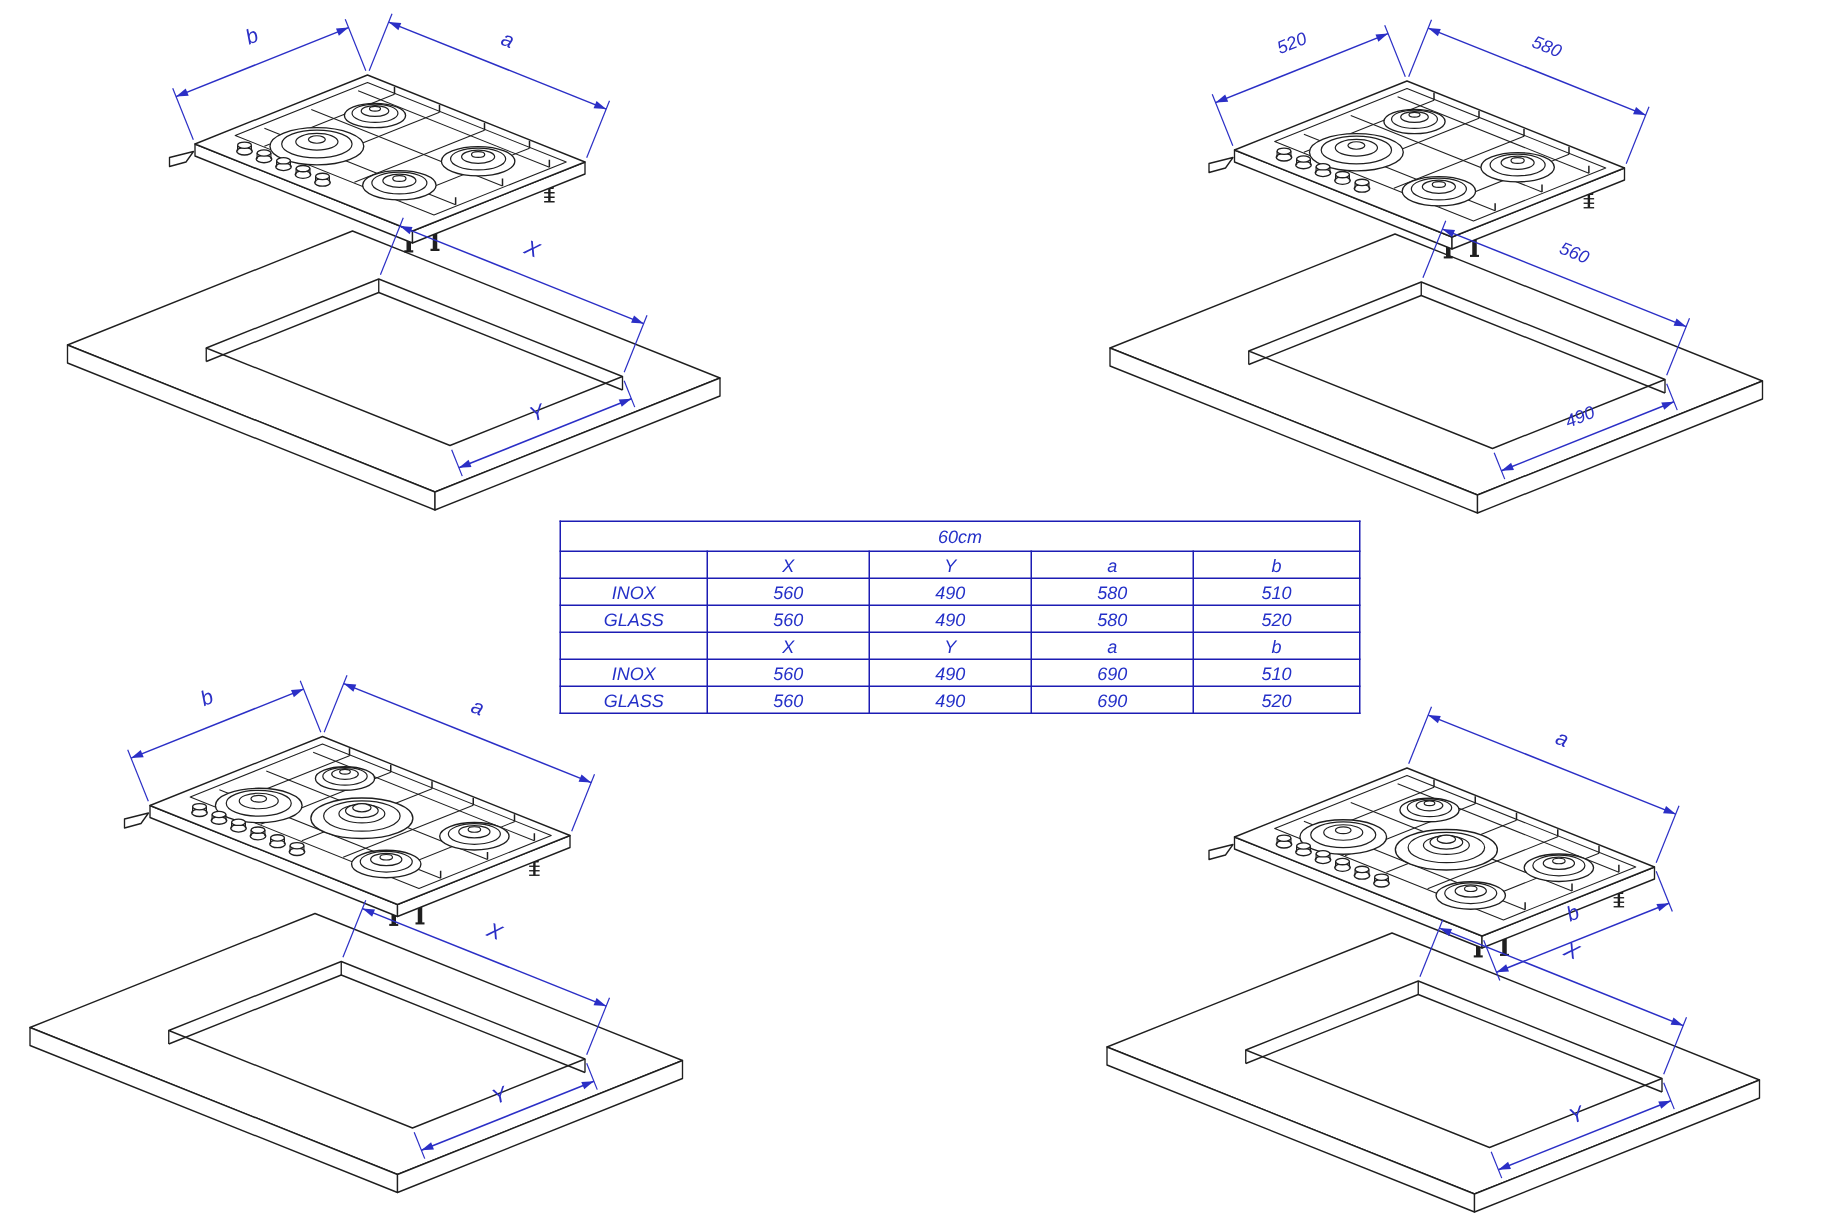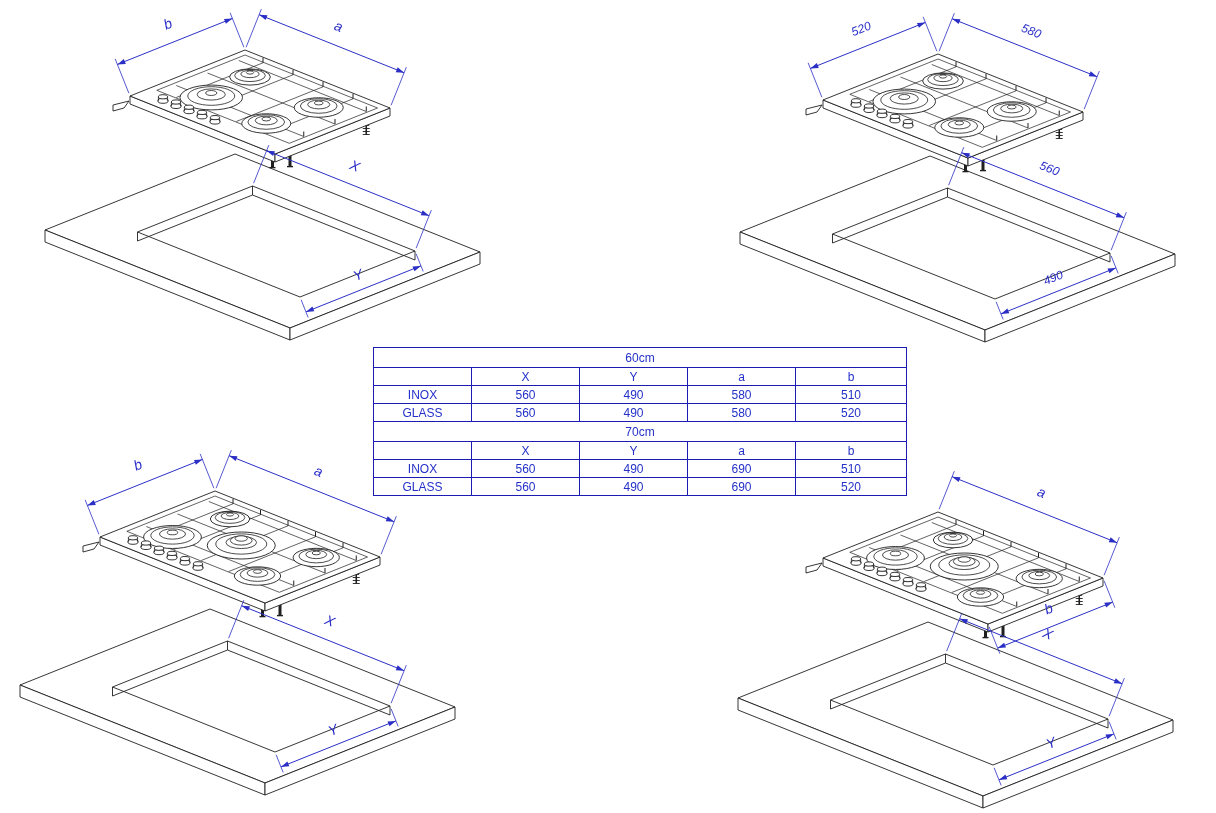--- a/index.html
+++ b/index.html
@@ -3,21 +3,21 @@
 <meta charset="utf-8">
 <style>
   html,body{margin:0;padding:0;background:#fff;}
   #canvas{position:relative;width:1216px;height:813px;background:#ffffff;overflow:hidden;
           font-family:"Liberation Sans",sans-serif;}
   .quad{position:absolute;}
   svg text{font-family:"Liberation Sans",sans-serif;}
   #table-wrap{position:absolute;left:373px;top:347px;}
   table.dims{border-collapse:collapse;table-layout:fixed;width:533px;background:#fff;}
   table.dims td{border:1px solid #1c1cb4;text-align:center;vertical-align:middle;
-                padding:0;font-size:12px;color:#2430c8;height:17px;line-height:1;overflow:hidden;}
+                padding:0;font-size:12px;color:#2430c8;height:17px;line-height:1;overflow:hidden;font-style:italic;}
   table.dims tr.section td{height:19px;font-size:12px;}
 </style>
 </head>
 <body>
 
 <div id="canvas">
 
   <div class="quad" style="left:0px;top:4px;width:510px;height:345px;">
     <svg id="svg-0" viewBox="0 0 510 345" width="510" height="345">
         <g fill="none" stroke="#1f1f1f" stroke-width="0.9" stroke-linejoin="round">
@@ -583,23 +583,20 @@
           <td>580</td>
           <td>510</td>
         </tr>
         <tr>
           <td>GLASS</td>
           <td>560</td>
           <td>490</td>
           <td>580</td>
           <td>520</td>
         </tr>
-        <tr class="section">
-            <td colspan="5">70cm</td>
-          </tr>
         <tr>
           <td></td>
           <td>X</td>
           <td>Y</td>
           <td>a</td>
           <td>b</td>
         </tr>
         <tr>
           <td>INOX</td>
           <td>560</td>

